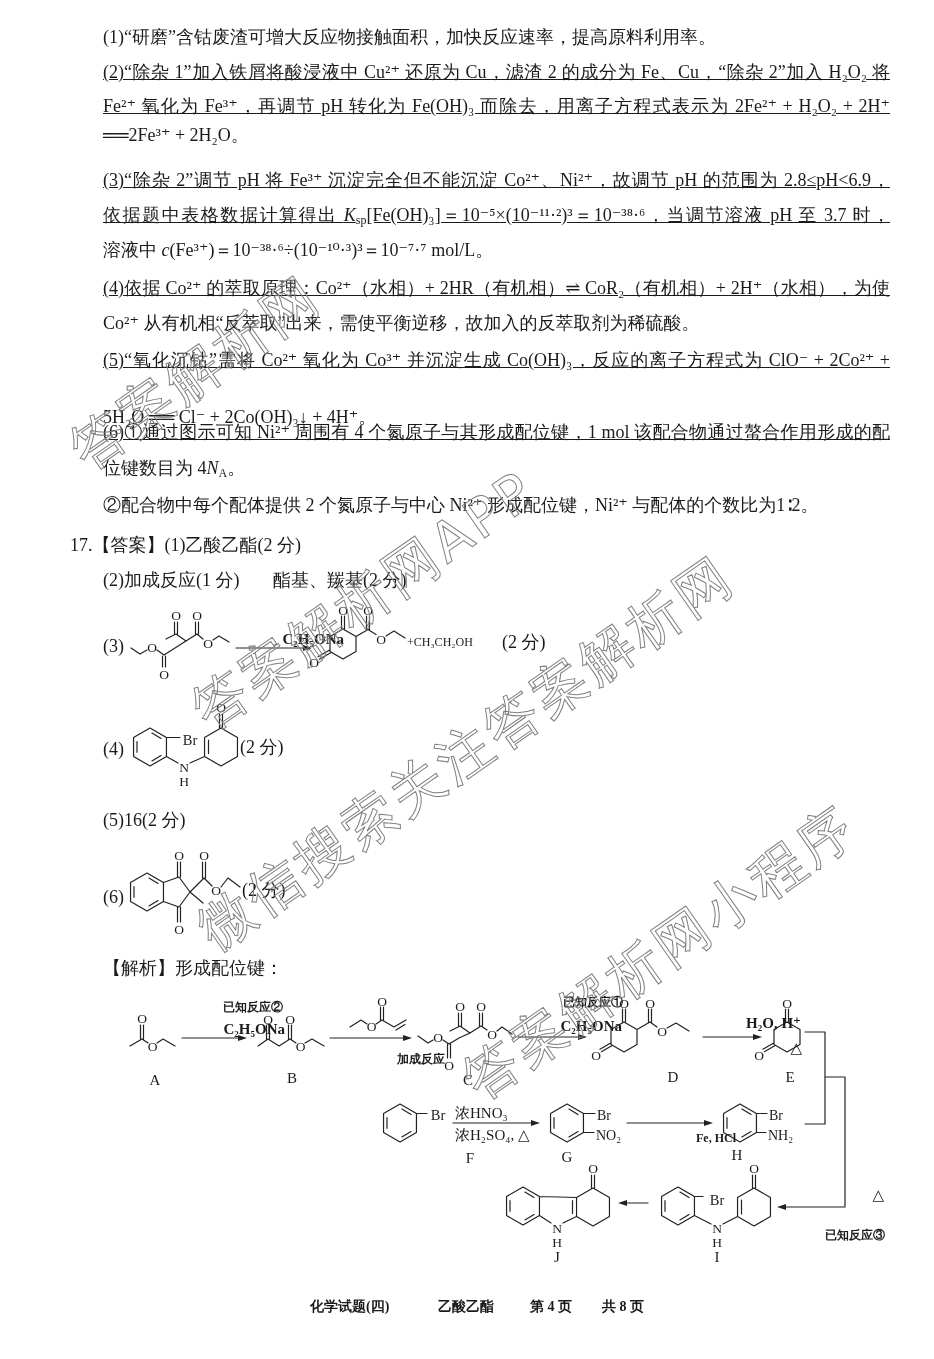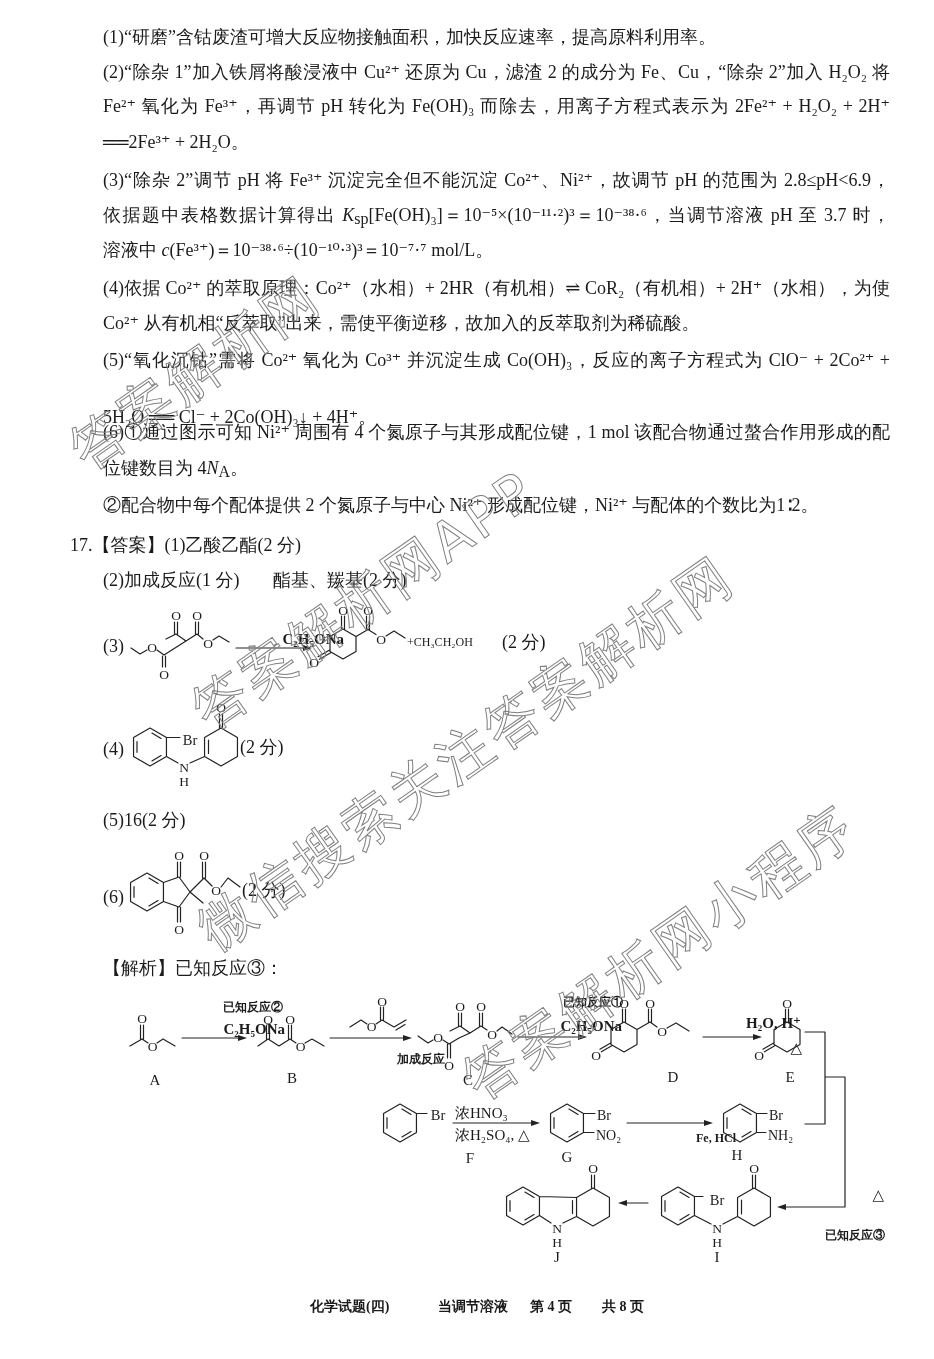--- a/index.html
+++ b/index.html
@@ -1,21 +1,21 @@
 <!DOCTYPE html>
 <html><head>
 <meta charset="utf-8">
 <style>
   html, body { margin:0; padding:0; background:#ffffff; }
   body { width:934px; height:1359px; position:relative; overflow:hidden;
          font-family:"Liberation Serif","DejaVu Serif",serif; color:#1b1b1b; }
   .ln { position:absolute; left:103px; height:22px; line-height:22px; font-size:18px; white-space:nowrap; }
-  .full { width:787px; text-align:justify; text-align-last:justify; }
+  .full { width:787px; text-align:justify; text-align-last:justify;text-decoration:underline; }
   .ln i, .t i { font-style:italic; }
-  .ln sub { font-size:16px; vertical-align:-3px; line-height:0; }
+  .ln sub { font-size:12px; vertical-align:-3px; line-height:0; }
   .b { font-weight:normal; }
   .t { position:absolute; white-space:nowrap; height:20px; line-height:20px; font-size:18px; }
   .c { width:140px; text-align:right;font-weight:bold; }
   .f15 { font-size:15px; } .f16 { font-size:12px; }
   svg.chem { position:absolute; left:0; top:0; z-index:2; }
   svg.chem path.bond { fill:none; stroke:#222; stroke-width:1.2; stroke-linecap:round; stroke-linejoin:round; }
   svg.chem polygon.head { fill:#222; }
   svg.chem text { font-family:"Liberation Serif","DejaVu Serif",serif; font-size:13.5px; fill:#1b1b1b;
                   text-anchor:middle; dominant-baseline:central; }
   svg.chem text.br { font-size:14.5px; }
@@ -25,21 +25,21 @@
         letter-spacing:4px; white-space:nowrap; color:transparent; -webkit-text-stroke:1px #808080;
         transform-origin:0 50%; transform:rotate(-35deg); pointer-events:none; z-index:10; }
   .foot { position:absolute; top:1297px; height:20px; line-height:20px; font-size:14px; font-weight:bold; white-space:nowrap; }
 </style>
 </head>
 <body>
 
 <div class="ln" style="top:26px">(1)“研磨”含钴废渣可增大反应物接触面积，加快反应速率，提高原料利用率。</div>
 <div class="ln full" style="top:61px">(2)“除杂 1”加入铁屑将酸浸液中 Cu²⁺ 还原为 Cu，滤渣 2 的成分为 Fe、Cu，“除杂 2”加入 H₂O₂ 将</div>
 <div class="ln full" style="top:95px">Fe²⁺ 氧化为 Fe³⁺，再调节 pH 转化为 Fe(OH)₃ 而除去，用离子方程式表示为 2Fe²⁺ + H₂O₂ + 2H⁺</div>
-<div class="ln" style="top:131px">══2Fe³⁺ + 2H₂O。</div>
+<div class="ln" style="top:124px">══2Fe³⁺ + 2H₂O。</div>
 <div class="ln full" style="top:169px">(3)“除杂 2”调节 pH 将 Fe³⁺ 沉淀完全但不能沉淀 Co²⁺、Ni²⁺，故调节 pH 的范围为 2.8≤pH&lt;6.9，</div>
 <div class="ln full" style="top:204px">
   <span>依据题中表格数据计算得出 </span><i>K</i><sub>sp</sub><span>[Fe(OH)₃]＝10⁻⁵×(10⁻¹¹·²)³＝10⁻³⁸·⁶，当调节溶液 pH 至 3.7 时，</span>
 </div>
 <div class="ln" style="top:239px">
   <span>溶液中 </span><i>c</i><span>(Fe³⁺)＝10⁻³⁸·⁶÷(10⁻¹⁰·³)³＝10⁻⁷·⁷ mol/L。</span>
 </div>
 <div class="ln full" style="top:277px">(4)依据 Co²⁺ 的萃取原理：Co²⁺（水相）+ 2HR（有机相）⇌ CoR₂（有机相）+ 2H⁺（水相），为使</div>
 <div class="ln" style="top:312px">Co²⁺ 从有机相“反萃取”出来，需使平衡逆移，故加入的反萃取剂为稀硫酸。</div>
 <div class="ln full" style="top:349px">(5)“氧化沉钴”需将 Co²⁺ 氧化为 Co³⁺ 并沉淀生成 Co(OH)₃，反应的离子方程式为 ClO⁻ + 2Co²⁺ +</div>
@@ -63,21 +63,21 @@
 
 <div class="t" style="top:739px; left:103px">(4)</div>
 <div class="t" style="top:737px; left:240px">(2 分)</div>
 
 <div class="ln" style="top:809px">(5)16(2 分)</div>
 
 <div class="t" style="top:887px; left:103px">(6)</div>
 <div class="t" style="top:880px; left:242px">(2 分)</div>
 
 <div class="ln" style="top:957px">
-  <span class="b">【解析】</span><span>已知反应③：</span>
+  <span class="b">【解析】</span><span>形成配位键：</span>
 </div>
 
 <div class="t c f16" style="top:997px; left:143px">已知反应②</div>
 <div class="t c f15" style="top:1019px; left:145px">C₂H₅ONa</div>
 <div class="t c f16" style="top:1049px; left:305px">加成反应</div>
 <div class="t c f16" style="top:992px; left:483px">已知反应①</div>
 <div class="t c f15" style="top:1016px; left:482px">C₂H₅ONa</div>
 <div class="t c f15" style="top:1013px; left:661px">H₂O, H⁺</div>
 <div class="t c f15" style="top:1038px; left:662px">△</div>
 <div class="t f15" style="top:1103px; left:455px">浓HNO₃</div>
@@ -235,20 +235,20 @@
   <g>
     <path class="bond" d="M523,1187 L539.45,1196.5 L539.45,1215.5 L523,1225 L506.55,1215.5 L506.55,1196.5 Z M524.95,1192.1 L534.05,1197.4 M534.05,1214.6 L524.95,1219.9 M510,1211.3 L510,1200.7 M539.45,1196.5 L576.55,1197.5 M539.45,1215.5 L551,1223 M563,1223 L576.55,1216.5 M572.5,1200.5 L572.5,1213.5 M593,1188 L609.45,1197.5 L609.45,1216.5 L593,1226 L576.55,1216.5 L576.55,1197.5 Z M591.5,1188 L591.5,1175 M594.5,1188 L594.5,1175"></path>
     <text x="557" y="1228">N</text>
     <text x="557" y="1242">H</text>
     <text x="593" y="1168">O</text>
     <text class="cl" x="557" y="1257">J</text>
   </g>
 </svg>
 
 <div class="foot" style="left:310px">化学试题(四)</div>
-<div class="foot" style="left:438px">当调节溶液</div>
+<div class="foot" style="left:438px">乙酸乙酯</div>
 <div class="foot" style="left:530px">第 4 页</div>
 <div class="foot" style="left:602px">共 8 页</div>
 
 <div class="wm" style="left:77px; top:426px">答案解析网</div>
 <div class="wm" style="left:199px; top:686px">答案解析网APP</div>
 <div class="wm" style="left:205px; top:906px">微信搜索关注答案解析网</div>
 <div class="wm" style="left:470px; top:1056px">答案解析网小程序</div>
 
 </body></html>

